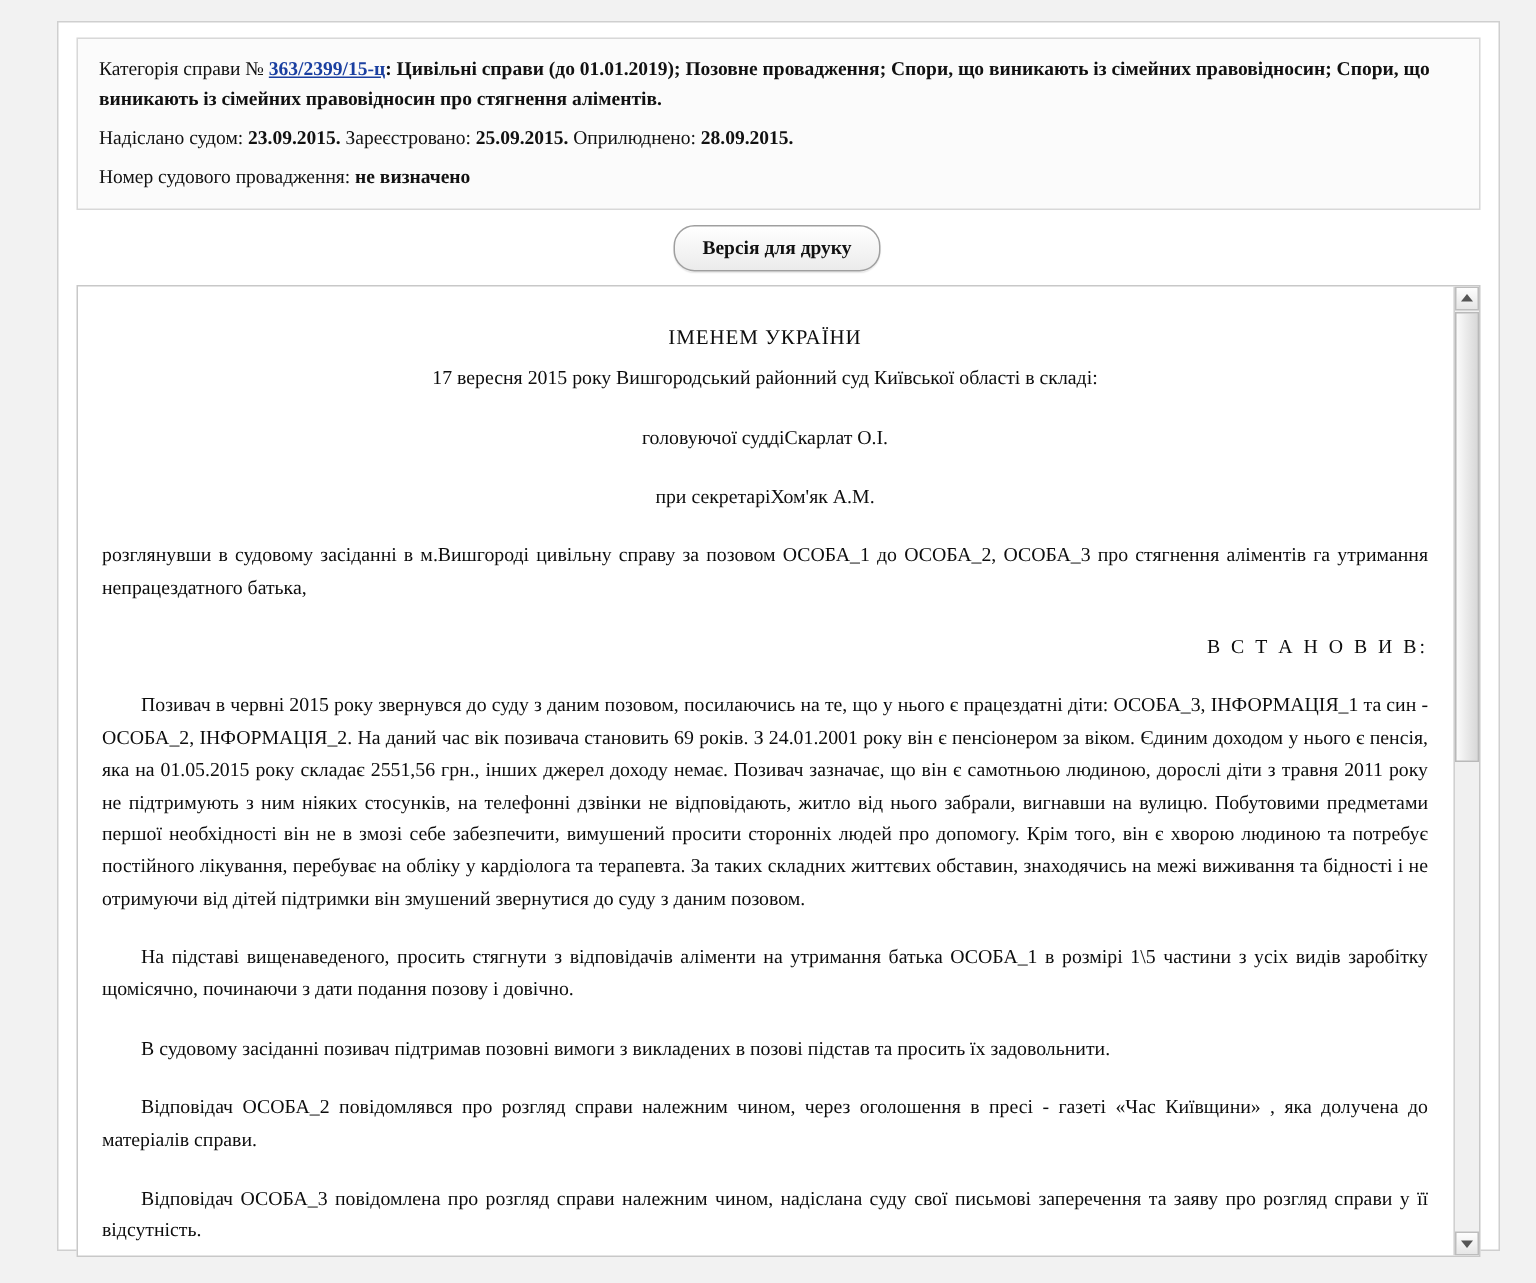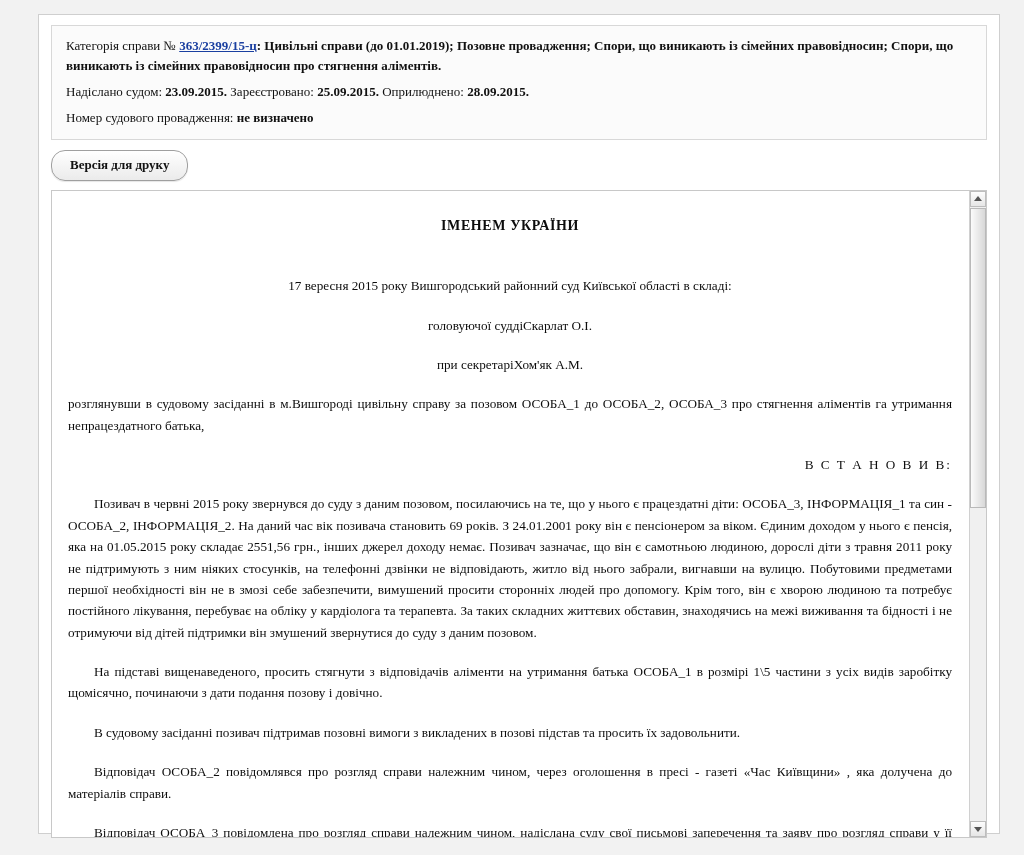--- a/index.html
+++ b/index.html
@@ -49,21 +49,21 @@
   .meta-strong {
     font-weight: bold;
   }
   .case-link {
     color: #1a3fa0;
     font-weight: bold;
     text-decoration: underline;
   }
   .toolbar {
     display: flex;
-    justify-content: flex-start;
+    justify-content: center;
     padding: 10px 2px 9px 0;
   }
   .print-button {
     box-sizing: border-box;
     font-family: "Liberation Serif", serif;
     font-size: 13px;
     font-weight: bold;
     color: #111111;
     background: linear-gradient(#ffffff, #ebebeb);
     border: 1px solid #9f9f9f;
@@ -86,22 +86,21 @@
     padding: 16px 34px 16px 16px;
     overflow: hidden;
     font-size: 13.2px;
     line-height: 1.62;
     color: #0d0d0d;
   }
   .doc-title {
     text-align: center;
     font-size: 14px;
     letter-spacing: 0.6px;
-    margin: 8px 0 38px 0;
-    font-weight: bold;
+    margin: 8px 0 4px 0;
   }
   .doc-p {
     margin: 0 0 18px 0;
     text-align: justify;
   }
   .doc-p.indent {
     text-indent: 26px;
   }
   .doc-p.nojust {
     text-align: center;

